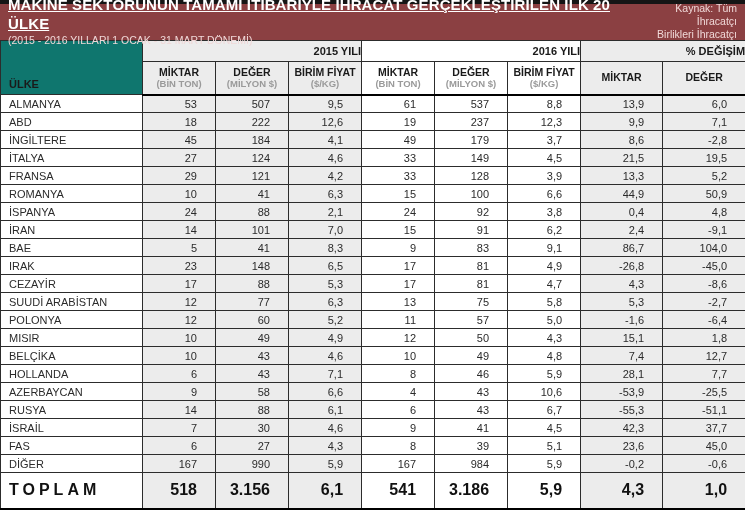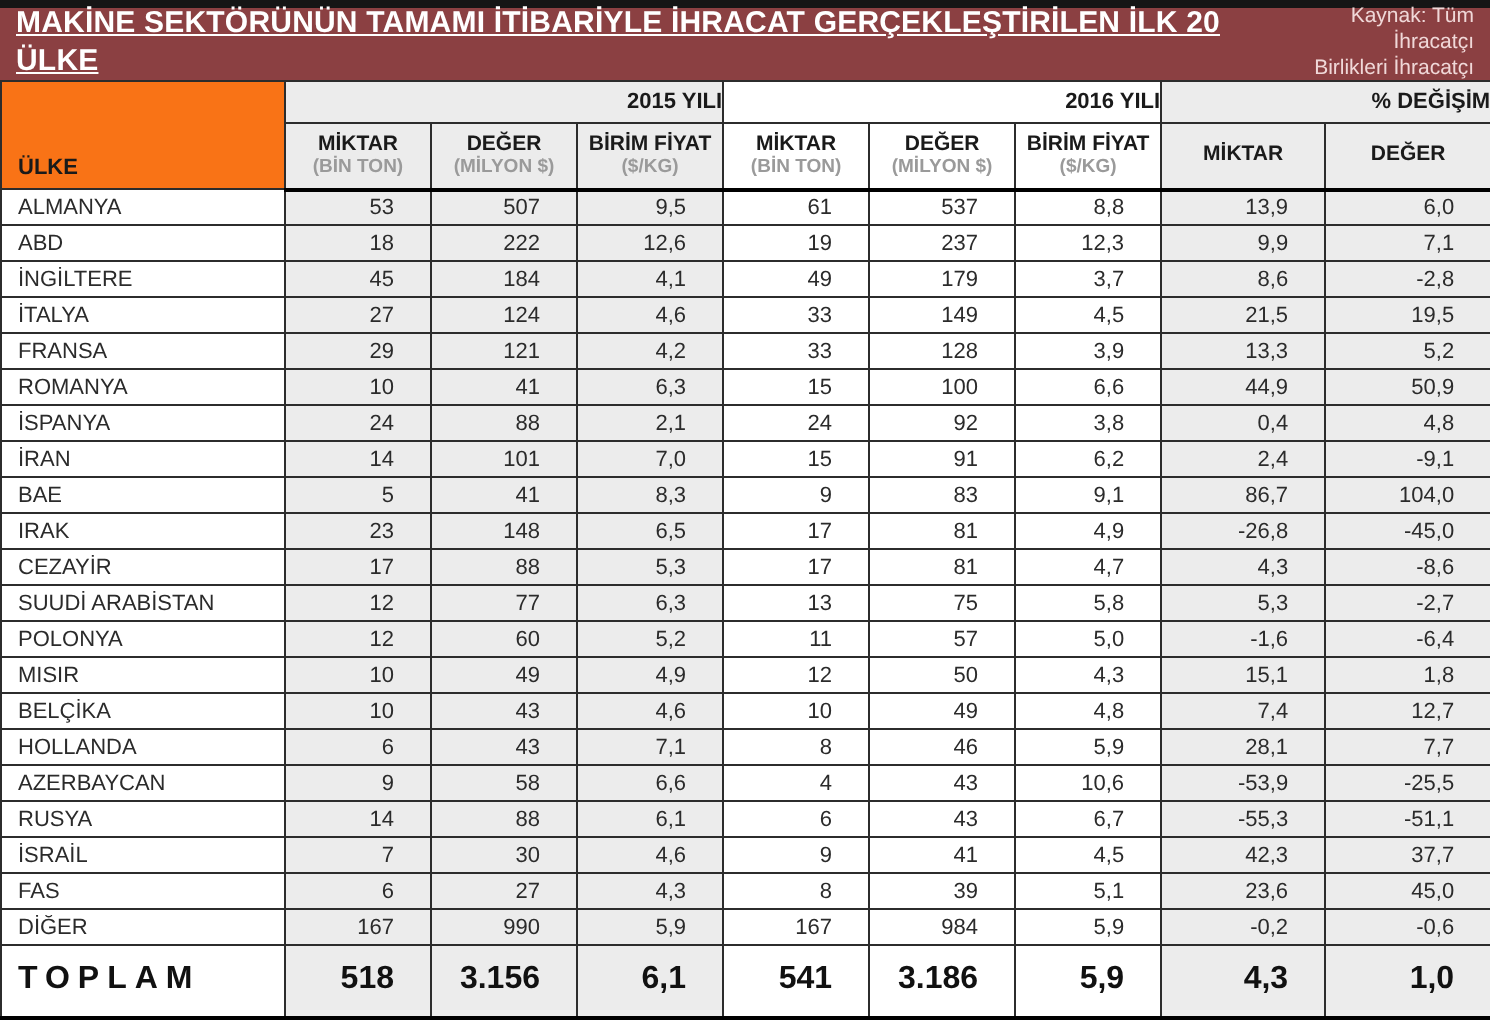--- a/index.html
+++ b/index.html
@@ -48,21 +48,21 @@
     height: 21px;
     font-size: 11px; font-weight: bold; text-align: right;
     color: #1a1a1a;
     padding-left: 12px;
   }
   th.ulke-h {
     vertical-align: bottom;
     text-align: left;
     padding: 0 0 4px 8px;
     font-size: 11px; font-weight: bold;
-    background: #f97316;
+    background: #0f766e;
   }
   .sub-row th { height: 33px; vertical-align: middle; }
   .sh-label { font-size: 10.5px; font-weight: bold; color: #1a1a1a; line-height: 1.2; }
   .sh-unit { font-size: 9.5px; font-weight: bold; color: #9a9a9a; line-height: 1.15; }
   .sh-unit:empty { display: none; }
   thead tr.sub-row th { border-bottom: 2px solid #000; }
   tbody td { height: 18px; font-size: 11px; color: #2b2b2b; }
   td.country { text-align: left; padding-left: 8px; }
   td.num { text-align: right; padding-right: 18px; }
   tfoot td {
@@ -72,20 +72,21 @@
   tfoot td.country { letter-spacing: 4px; }
 </style>
 </head>
 <body>
 
 <div class="top-strip"></div>
 
 <div class="banner">
   <div class="banner-left">
     <div class="banner-title">MAKİNE SEKTÖRÜNÜN TAMAMI İTİBARİYLE İHRACAT GERÇEKLEŞTİRİLEN İLK 20 ÜLKE</div>
+    <div class="banner-subtitle">(2015 - 2016 YILLARI 1 OCAK - 31 MART DÖNEMİ)</div>
   </div>
   <div class="banner-source">
     <div>Kaynak: Tüm İhracatçı</div>
     <div>Birlikleri İhracatçı</div>
   </div>
 </div>
 
 <table class="data-table">
   <colgroup>
     <col style="width:142px">

